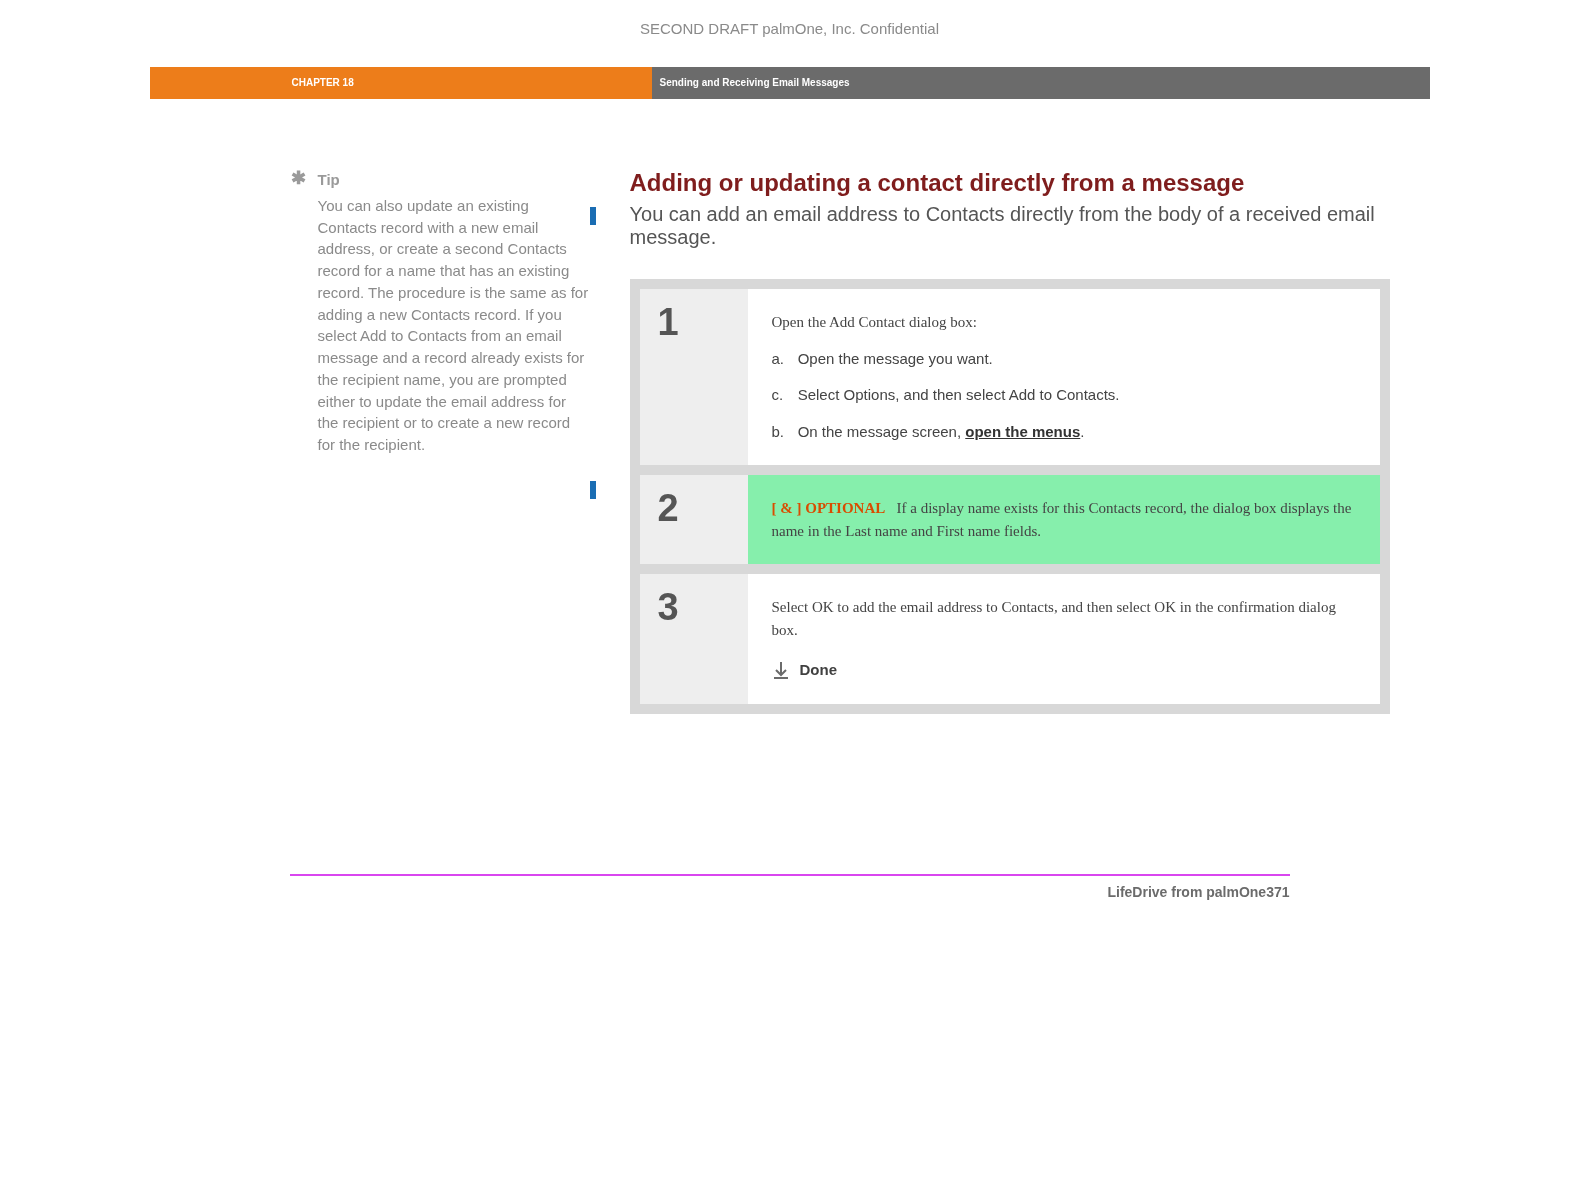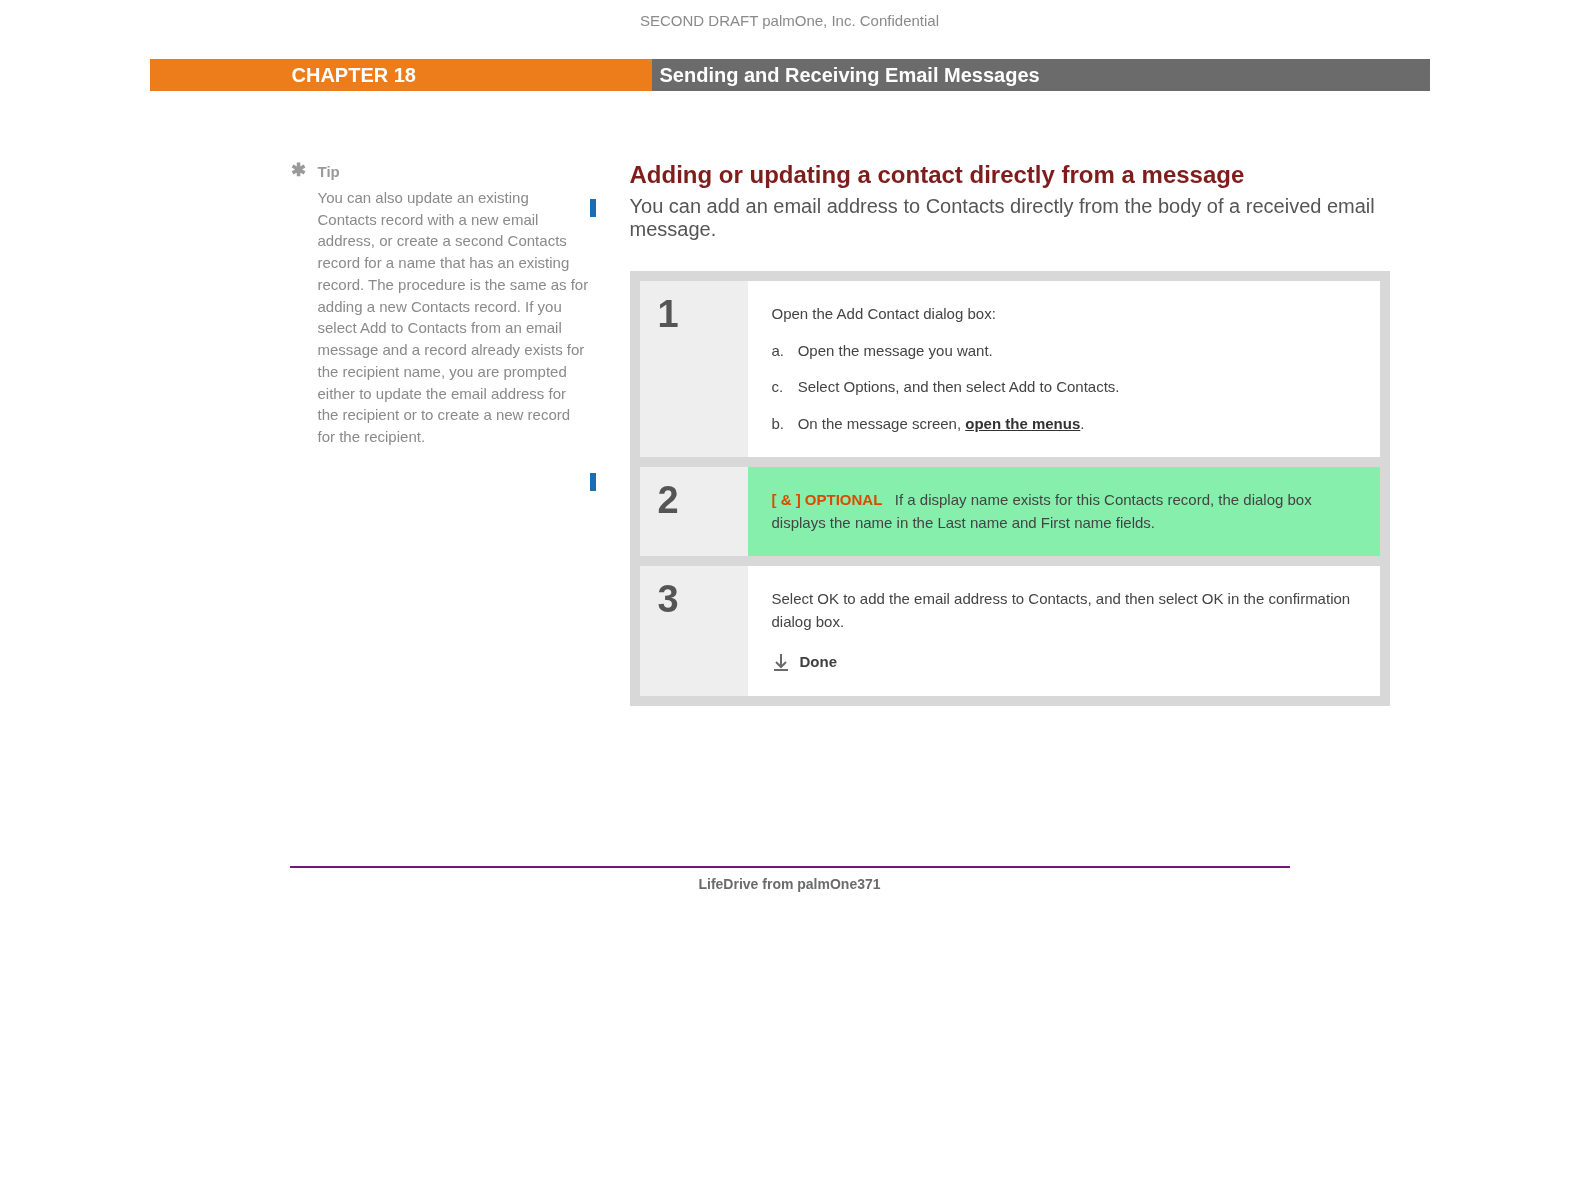--- a/index.html
+++ b/index.html
@@ -4,35 +4,35 @@
 <style>
   body {
     margin: 0;
     padding: 0;
     font-family: Arial, Helvetica, sans-serif;
     background: #fff;
     color: #333;
   }
   .page {
     width: 1280px;
-    margin: 4px auto;
+    margin: 12px auto;
     padding-bottom: 40px;
   }
   .draft-header {
     text-align: center;
     color: #8a8a8a;
     font-size: 15px;
     padding: 8px 0 30px 0;
   }
   .chapter-bar {
     display: flex;
     height: 32px;
     line-height: 32px;
     font-weight: bold;
-    font-size: 20px;
+    font-size: 10px;
     color: #fff;
   }
   .chapter-left-pad {
     width: 130px;
     background: #ed7d1a;
   }
   .chapter-label {
     width: 360px;
     background: #ed7d1a;
     padding-left: 12px;
@@ -119,21 +119,21 @@
     flex: 1;
     background: #fff;
     padding: 22px 24px 22px 24px;
     font-size: 15px;
     color: #444;
     line-height: 1.5;
   }
   .step.alt .step-body {
     background: #86efac;
   }
-  .step-body p { margin: 0 0 14px 0; }
+  .step-body p { margin: 0 0 14px 0; font-family: Liberation Serif, serif; }
   .step-body p:last-child { margin-bottom: 0; }
   .sublist {
     margin: 0;
     padding: 0;
     list-style: none;
   }
   .sublist li {
     margin-bottom: 14px;
   }
   .sublist li:last-child { margin-bottom: 0; }
@@ -156,25 +156,25 @@
     text-align: center;
   }
   .done-icon {
     width: 18px;
     height: 18px;
     margin-right: 10px;
     position: relative;
   }
   .done-icon svg { display: block; }
   .footer {
-    border-top: 2px solid #701a75;
+    border-top: 2px solid #d946ef;
     margin: 160px 140px 0 140px;
     padding-top: 8px;
     display: flex;
-    justify-content: center;
+    justify-content: flex-end;
     color: #6b6b6b;
     font-weight: bold;
     font-size: 14px;
   }
 </style>
 </head>
 <body>
 
 <div class="page">
 

